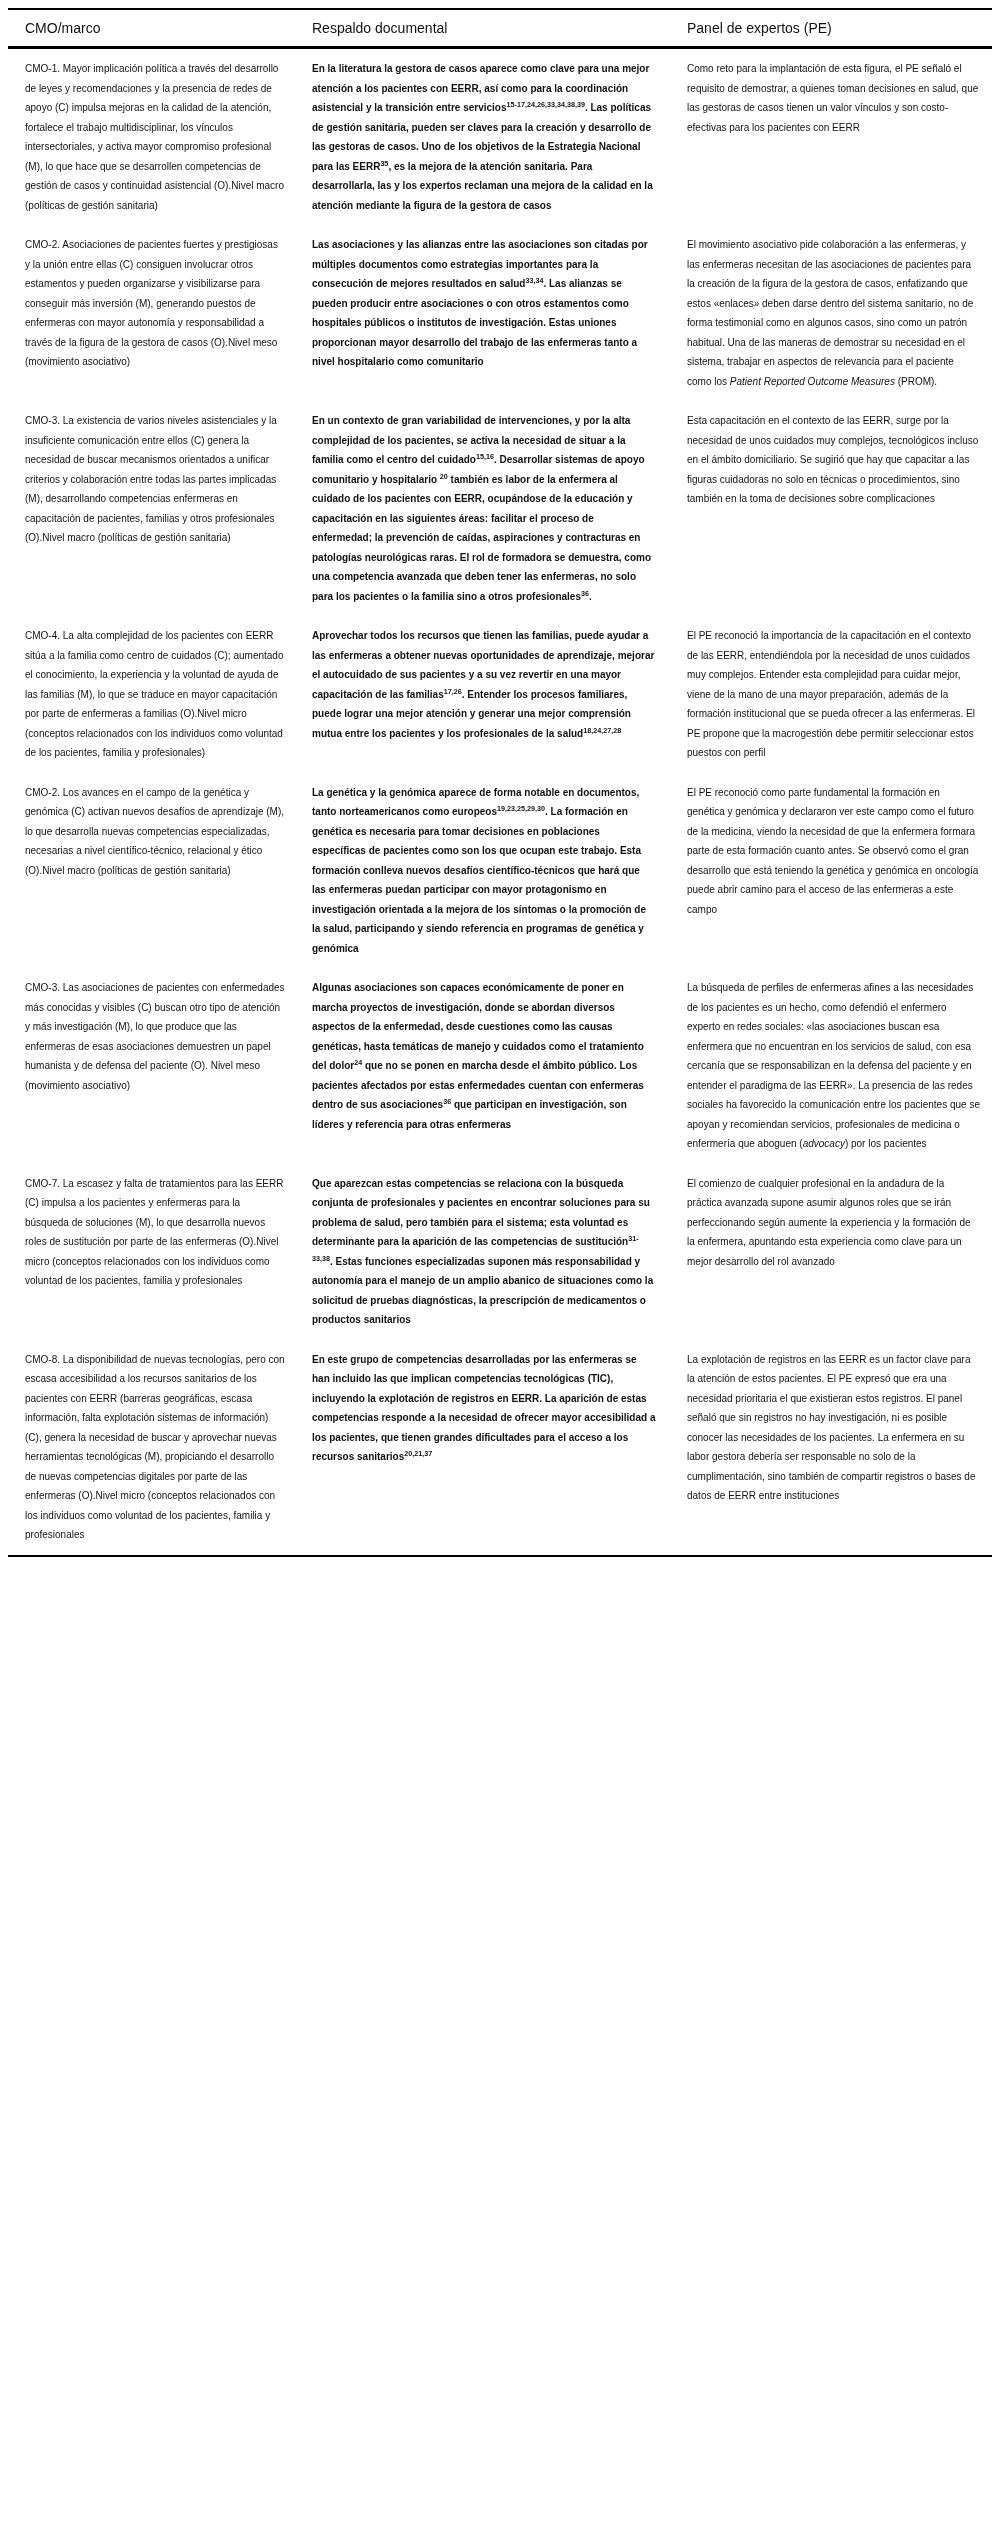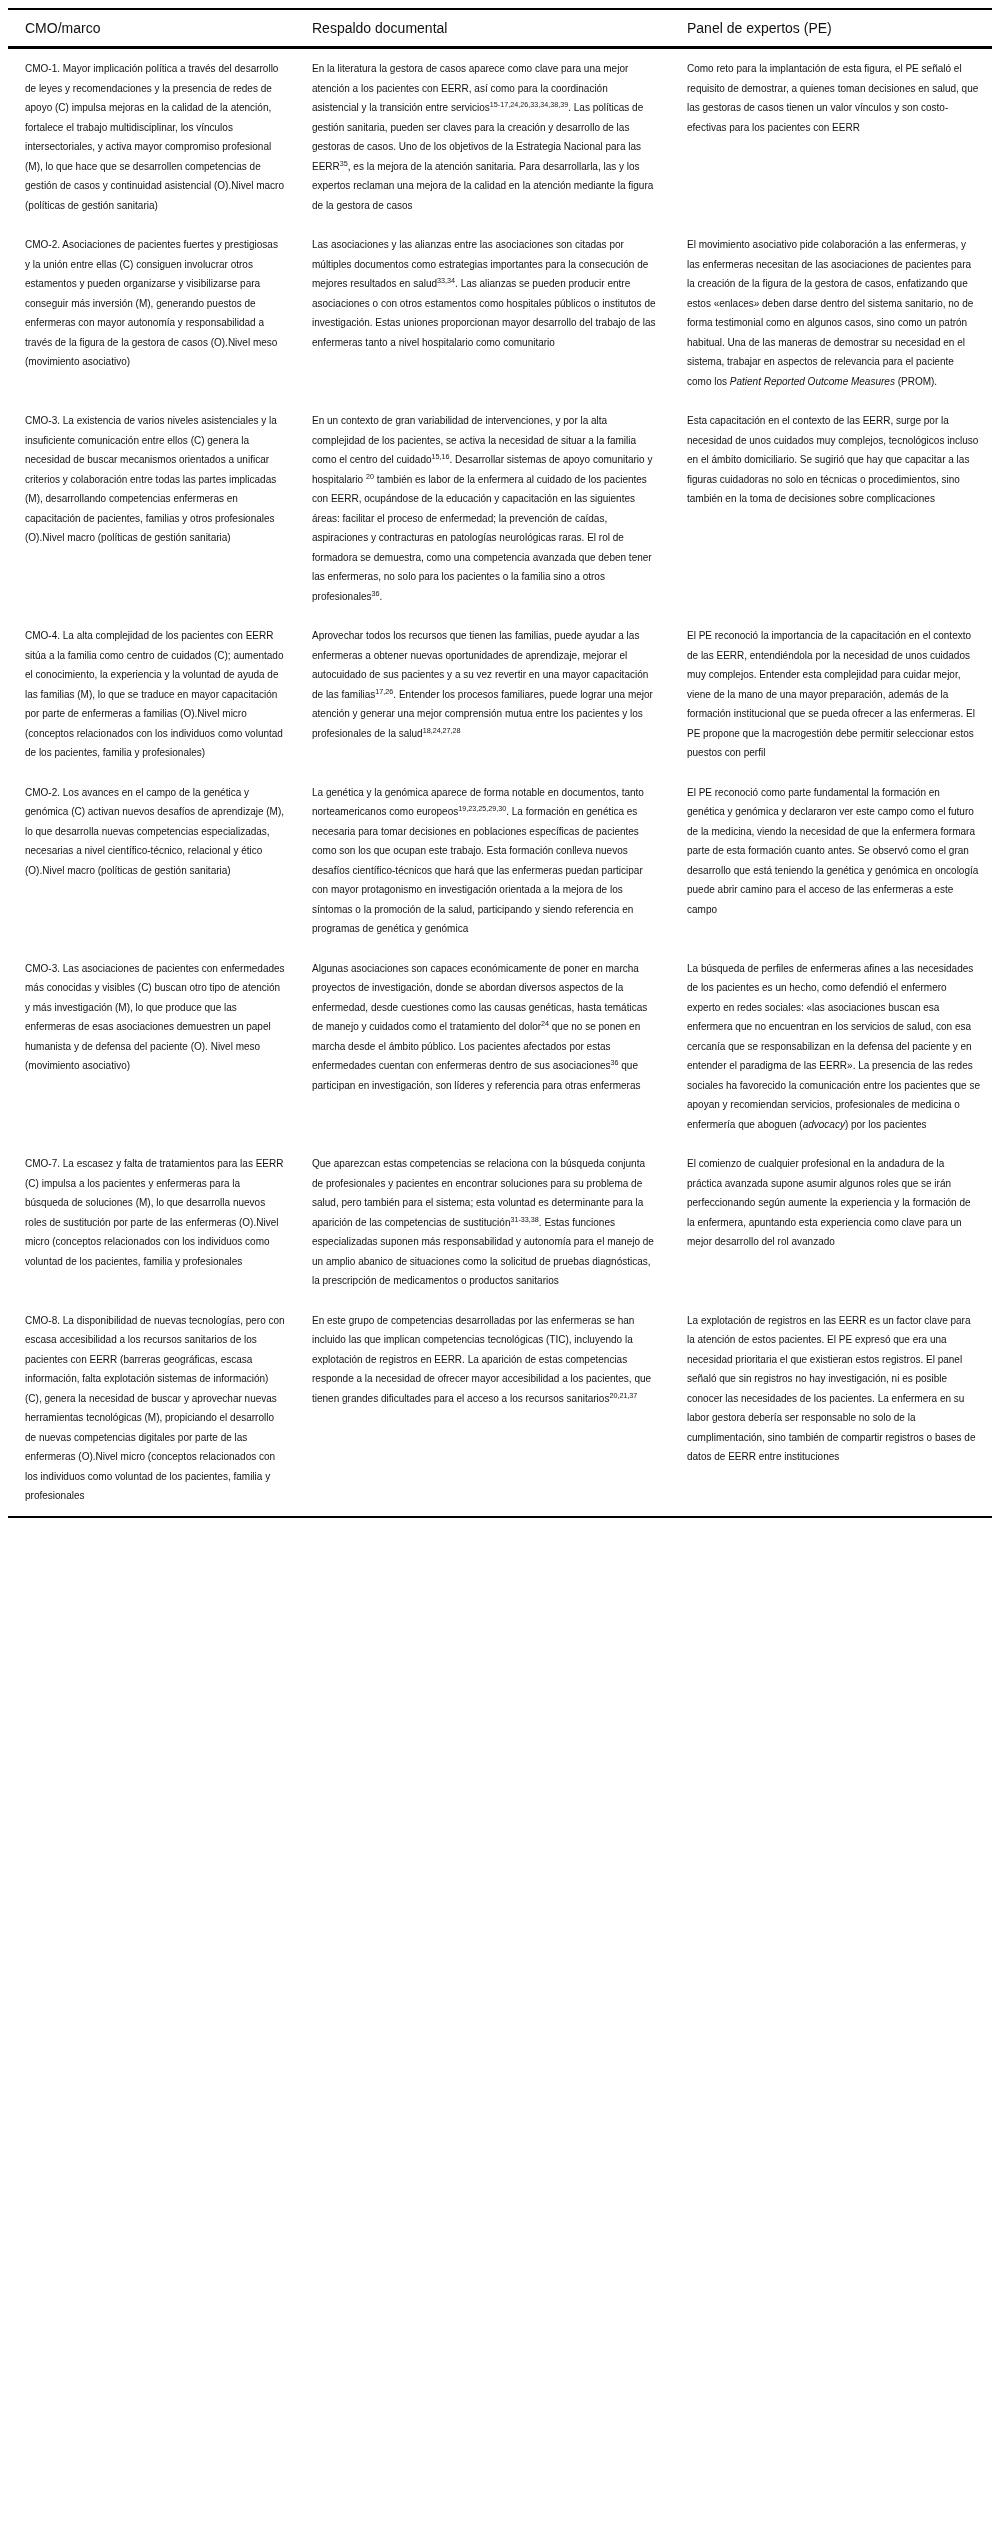--- a/index.html
+++ b/index.html
@@ -30,21 +30,21 @@
     border-bottom: 3px solid #000000;
     vertical-align: bottom;
   }
   table.cmo-table td {
     vertical-align: top;
     font-size: 10px;
     line-height: 19.5px;
     padding: 10px 10px 10px 17px;
     word-wrap: break-word;
   }
-  table.cmo-table td.col-respaldo { padding-right: 14px; }
+  table.cmo-table td.col-respaldo { padding-right: 14px; font-weight: bold; }
   table.cmo-table td.col-panel { padding-right: 12px; }
   sup {
     font-size: 0.72em;
     line-height: 0;
     vertical-align: super;
   }
   em { }
 </style>
 </head>
 <body>

